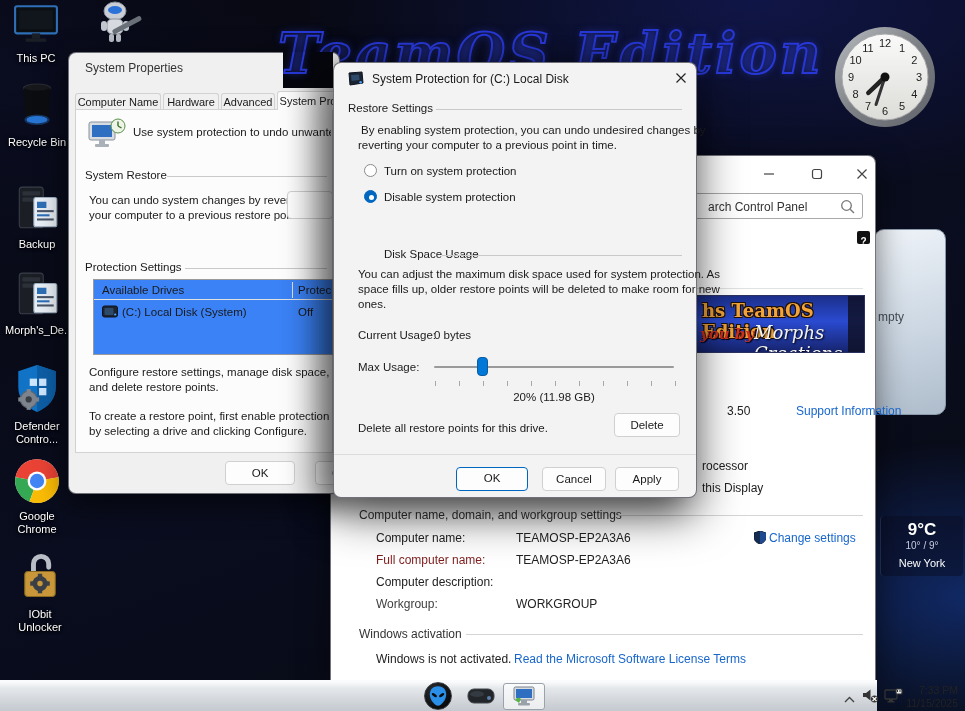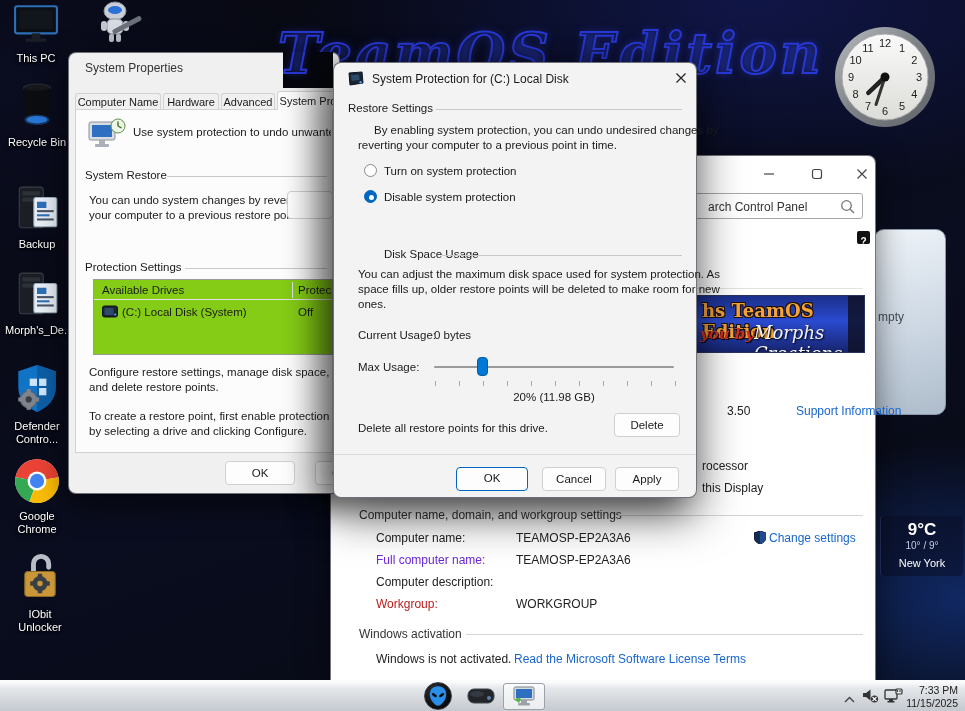--- a/index.html
+++ b/index.html
@@ -246,27 +246,27 @@
 
     <span class="abs" style="left:45px;top:375px;font-size:12px;color:#222;">Computer name:</span>
     <span class="abs" style="left:185px;top:375px;font-size:12px;color:#222;">TEAMOSP-EP2A3A6</span>
 
     <svg class="abs" style="left:423px;top:375px;" width="12" height="13" viewBox="0 0 12 13">
       <path d="M6 0 L12 2 V6 Q12 11 6 13 Q0 11 0 6 V2 Z" fill="#152c52" stroke="#0a1830"></path>
       <path d="M6 0 L12 2 V6 Q12 11 6 13 Z" fill="#1e4a8f"></path>
     </svg>
     <span class="abs link" style="left:438px;top:375px;font-size:12px;">Change settings</span>
 
-    <span class="abs" style="left:45px;top:397px;font-size:12px;color:#6d28d9;">Full computer name:</span>
+    <span class="abs" style="left:45px;top:397px;font-size:12px;color:#7f1d1d;">Full computer name:</span>
     <span class="abs" style="left:185px;top:397px;font-size:12px;color:#222;">TEAMOSP-EP2A3A6</span>
 
     <span class="abs" style="left:45px;top:419px;font-size:12px;color:#222;">Computer description:</span>
     <span class="abs" style="left:185px;top:419px;font-size:12px;color:#222;"></span>
 
-    <span class="abs" style="left:45px;top:441px;font-size:12px;color:#b91c1c;">Workgroup:</span>
+    <span class="abs" style="left:45px;top:441px;font-size:12px;color:#404040;">Workgroup:</span>
     <span class="abs" style="left:185px;top:441px;font-size:12px;color:#222;">WORKGROUP</span>
 
     <span class="abs grouplabel" style="left:28px;top:471px;font-size:12px;color:#333;">Windows activation</span>
     <div class="gline" style="left:135px;top:478px;width:397px;background:#d5d5d5;"></div>
     <span class="abs" style="left:45px;top:496px;font-size:12px;color:#222;">Windows is not activated.</span>
     <span class="abs link" style="left:183px;top:496px;font-size:12px;">Read the Microsoft Software License Terms</span>
   </div>
 
   <div class="win" style="left:68px;top:52px;width:270px;height:440px;z-index:20;background:#f0f0f0;
        box-shadow:0 10px 30px rgba(0,0,0,.6);">
@@ -292,21 +292,21 @@
 
     <span class="abs grouplabel" style="left:16px;top:116px;">System Restore</span>
     <div class="gline" style="left:98px;top:123px;width:160px;"></div>
     <span class="abs body-txt" style="left:20px;top:140px;">You can undo system changes by reverting</span>
     <span class="abs body-txt" style="left:20px;top:155px;">your computer to a previous restore point.</span>
     <div class="btn" style="left:218px;top:138px;width:46px;height:28px;"></div>
 
     <span class="abs grouplabel" style="left:16px;top:208px;">Protection Settings</span>
     <div class="gline" style="left:116px;top:215px;width:142px;"></div>
 
-    <div class="abs" style="left:24px;top:226px;width:240px;height:76px;background:#84cc16;border:1px solid #9a9a9a;box-sizing:border-box;">
+    <div class="abs" style="left:24px;top:226px;width:240px;height:76px;background:#3b82f6;border:1px solid #9a9a9a;box-sizing:border-box;">
       <div class="abs" style="left:0;top:0;width:100%;height:20px;border-bottom:1px solid #e0e0e0;box-sizing:border-box;">
         <span class="abs body-txt" style="left:8px;top:3px;">Available Drives</span>
         <div class="abs" style="left:198px;top:2px;width:1px;height:16px;background:#e0e0e0;"></div>
         <span class="abs body-txt" style="left:204px;top:3px;">Protec</span>
       </div>
       <div class="abs" style="left:0;top:22px;width:100%;height:20px;">
         <svg class="abs" style="left:8px;top:3px;" width="16" height="13" viewBox="0 0 16 13">
           <rect x="0.5" y="1" width="15" height="11" rx="2" fill="#1b2430" stroke="#0d1520"></rect>
           <rect x="2.5" y="3" width="9" height="7" rx="1" fill="#2e4a6b"></rect>
           <circle cx="13.2" cy="9.5" r="1.1" fill="#4aa3ff"></circle>
@@ -341,21 +341,21 @@
     <span class="abs wtitle" style="left:38px;top:9px;">System Protection for (C:) Local Disk</span>
     <div class="abs" style="left:338px;top:6px;width:18px;height:18px;text-align:center;">
       <svg width="12" height="12" viewBox="0 0 12 12" style="margin-top:3px;">
         <path d="M1.5 1.5 L10.5 10.5 M10.5 1.5 L1.5 10.5" stroke="#222" stroke-width="1.2"></path>
       </svg>
     </div>
 
     <span class="abs grouplabel" style="left:14px;top:39px;">Restore Settings</span>
     <div class="gline" style="left:102px;top:46px;width:246px;"></div>
 
-    <span class="abs body-txt" style="left:40px;top:60px;">By enabling system protection, you can undo undesired changes by</span>
+    <span class="abs body-txt" style="left:27px;top:60px;">By enabling system protection, you can undo undesired changes by</span>
     <span class="abs body-txt" style="left:24px;top:75px;">reverting your computer to a previous point in time.</span>
 
     <div class="radio" style="left:30px;top:101px;"></div>
     <span class="abs body-txt" style="left:50px;top:101px;">Turn on system protection</span>
 
     <div class="radio checked" style="left:30px;top:127px;"></div>
     <span class="abs body-txt" style="left:50px;top:127px;">Disable system protection</span>
 
     <span class="abs grouplabel" style="left:14px;top:185px;padding-left:36px;">Disk Space Usage</span>
     <div class="gline" style="left:108px;top:192px;width:240px;"></div>
@@ -380,21 +380,21 @@
     <span class="abs body-txt" style="left:24px;top:358px;">Delete all restore points for this drive.</span>
     <div class="btn" style="left:280px;top:350px;width:66px;height:24px;line-height:22px;">Delete</div>
 
     <div class="gline" style="left:0px;top:391px;width:362px;background:#dcdcdc;"></div>
 
     <div class="btn default" style="left:122px;top:404px;width:72px;height:24px;line-height:21px;">OK</div>
     <div class="btn" style="left:208px;top:404px;width:64px;height:24px;line-height:22px;">Cancel</div>
     <div class="btn" style="left:281px;top:404px;width:64px;height:24px;line-height:22px;">Apply</div>
   </div>
 
-  <div class="abs" style="left:0;top:680px;width:965px;height:31px;z-index:40;
+  <div class="abs" style="left:0;top:680px;width:877px;height:31px;z-index:40;
        background:linear-gradient(180deg,#fdfdfd,#e4e7ea 25%,#c6cbd1 95%);border-top:1px solid #fafbfc;box-sizing:border-box;">
 
     <div class="abs" style="left:424px;top:1px;width:28px;height:28px;border-radius:50%;background:radial-gradient(circle at 35% 30%,#2c2f33,#0a0b0d 70%);border:1px solid #3c4046;box-sizing:border-box;">
       <svg width="18" height="22" viewBox="0 0 22 26" style="margin:2px 0 0 4px;">
         <path d="M11 1 C18 1 21 6 21 11 C21 18 15 25 11 25 C7 25 1 18 1 11 C1 6 4 1 11 1 Z" fill="#2a8fe8"></path>
         <ellipse cx="6.5" cy="12" rx="3.6" ry="1.7" fill="#0a0b0d" transform="rotate(32 6.5 12)"></ellipse>
         <ellipse cx="15.5" cy="12" rx="3.6" ry="1.7" fill="#0a0b0d" transform="rotate(-32 15.5 12)"></ellipse>
       </svg>
     </div>
 

